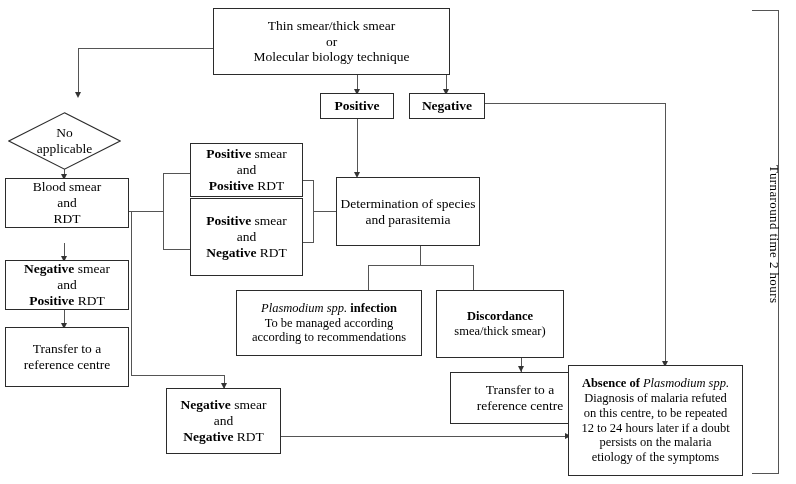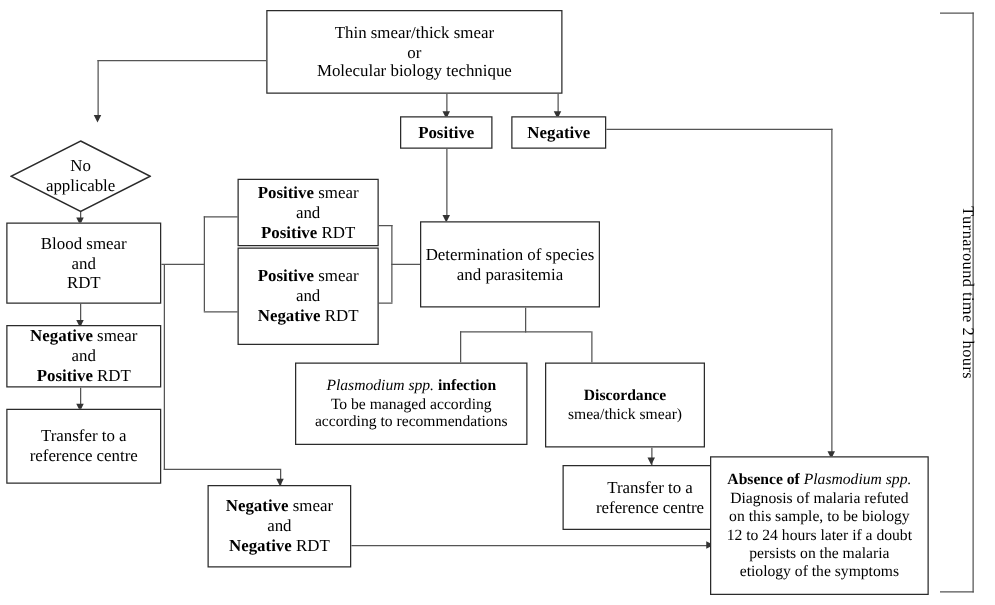--- a/index.html
+++ b/index.html
@@ -105,21 +105,21 @@
   <div class="diamond" style="left:8px;top:112px;width:113px;height:58px;">
     <svg class="dshape" viewBox="0 0 113 58" preserveAspectRatio="none">
       <polygon points="56.5,0.8 112.2,29 56.5,57.2 0.8,29" fill="#ffffff" stroke="#2b2b2b" stroke-width="1.2"></polygon>
     </svg>
     <div class="dtext" style="font-size:13.5px;">
       <span class="ln">No</span>
       <span class="ln">applicable</span>
     </div>
   </div>
 
-  <div class="node" style="left:5px;top:178px;width:124px;height:65px;font-size:13.5px;">
+  <div class="node" style="left:5px;top:178px;width:124px;height:50px;font-size:13.5px;justify-content:flex-end;">
     <span class="ln">Blood smear</span>
     <span class="ln">and</span>
     <span class="ln">RDT</span>
   </div>
 
   <div class="node" style="left:5px;top:260px;width:124px;height:50px;font-size:13.5px;">
     <span class="ln"><b>Negative</b><span> smear</span></span>
     <span class="ln">and</span>
     <span class="ln"><b>Positive</b><span> RDT</span></span>
   </div>
@@ -164,21 +164,21 @@
 
   <div class="node" style="left:166px;top:388px;width:115px;height:66px;font-size:13.5px;">
     <span class="ln"><b>Negative</b><span> smear</span></span>
     <span class="ln">and</span>
     <span class="ln"><b>Negative</b><span> RDT</span></span>
   </div>
 
   <div class="node" style="left:568px;top:365px;width:175px;height:111px;font-size:12.5px;">
     <span class="ln"><b>Absence of </b><span class="bi">Plasmodium spp.</span></span>
     <span class="ln">Diagnosis of malaria refuted</span>
-    <span class="ln">on this sample, to be biology</span>
+    <span class="ln">on this centre, to be repeated</span>
     <span class="ln">12 to 24 hours later if a doubt</span>
     <span class="ln">persists on the malaria</span>
     <span class="ln">etiology of the symptoms</span>
   </div>
 
   <div class="bracket" style="left:752px;top:10px;width:26px;height:462px;"></div>
   <div class="vlabel" style="left:782px;top:165px;">Turnaround time 2 hours</div>
 
 </div>
 

